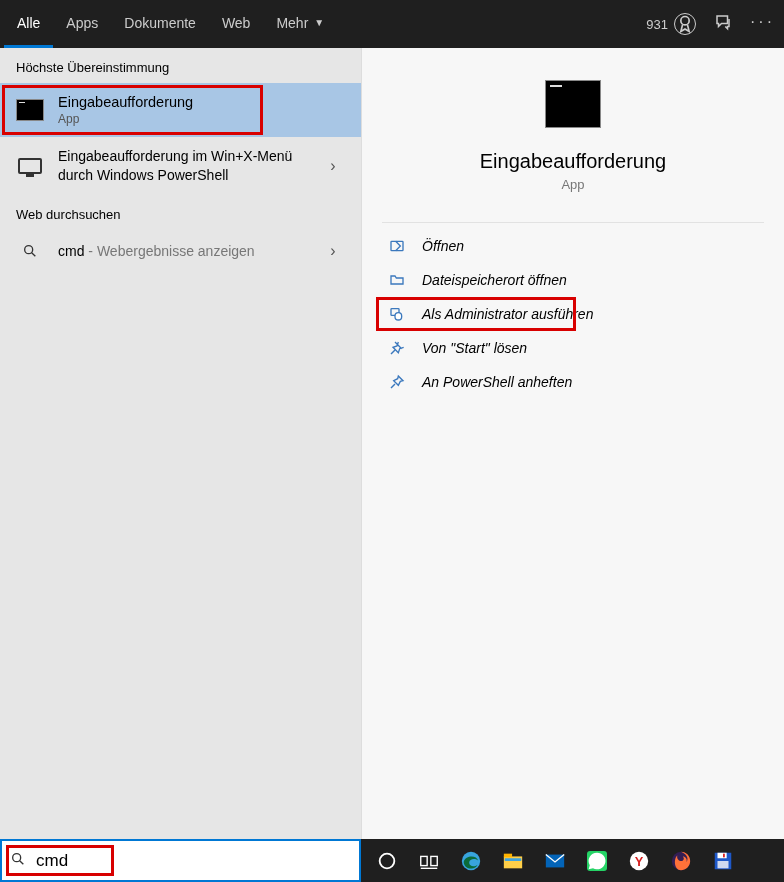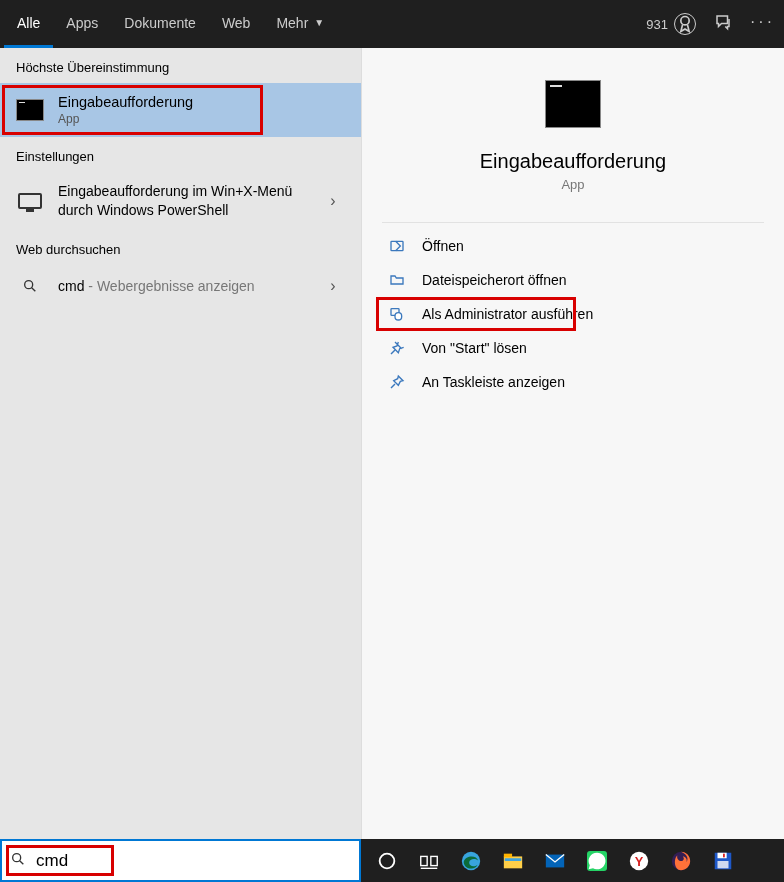--- a/index.html
+++ b/index.html
@@ -149,20 +149,21 @@
   }
   .detail-divider {
     width: calc(100% - 40px);
     height: 1px;
     background: #e2e2e2;
     margin-top: 30px;
   }
   .actions {
     width: 100%;
     padding: 6px 0;
+    font-style: italic;
   }
   .action-row {
     display: flex;
     align-items: center;
     padding: 8px 26px;
     font-size: 14px;
     color: #000;
     position: relative;
   }
   .action-row.hl::after {
@@ -270,21 +271,20 @@
       <div class="hl-box"></div>
       <div class="result-icon">
           <div class="cmd-thumb-sm"></div>
         </div>
       <div class="result-text">
         <div class="result-title">Eingabeaufforderung</div>
         <div class="result-sub">App</div>
       </div>
     </div>
 
-    <div class="section-header">Einstellungen</div>
 
     <div class="result-row">
       <div class="result-icon">
           <div class="monitor-icon"></div>
         </div>
       <div class="result-text">
         <div class="result-title" style="font-size:14px;line-height:1.35;">Eingabeaufforderung im Win+X-Menü durch Windows PowerShell</div>
       </div>
       <div class="chev">›</div>
     </div>
@@ -347,21 +347,21 @@
         </span>
         <span>Von "Start" lösen</span>
       </div>
       <div class="action-row">
         <span class="action-icon">
           <svg viewBox="0 0 24 24" fill="none" stroke="#3b78bd" stroke-width="2">
               <path d="M14 3l7 7-4 1-3 6-7-7 6-3z"></path>
               <line x1="3" y1="21" x2="9" y2="15"></line>
             </svg>
         </span>
-        <span>An Taskleiste anzeigen</span>
+        <span>An PowerShell anheften</span>
       </div>
     </div>
   </div>
 </div>
 
 <div class="bottom">
   <div class="search-field-wrap">
     <div class="search-hl"></div>
     <span class="sicon">
       <svg viewBox="0 0 24 24" fill="none" stroke-width="2">

